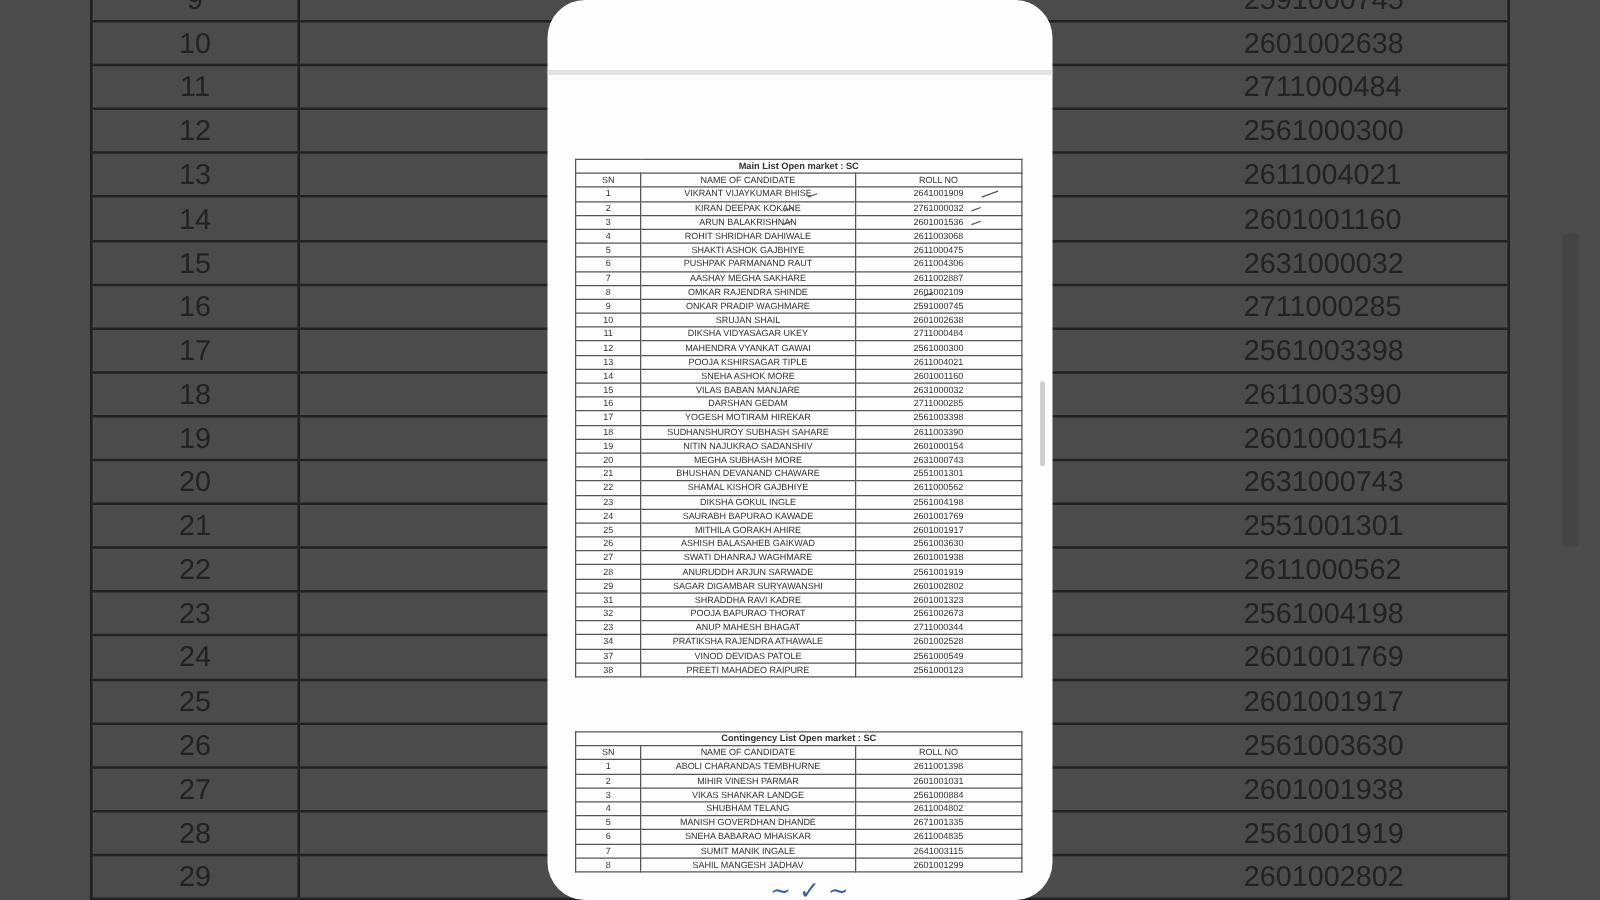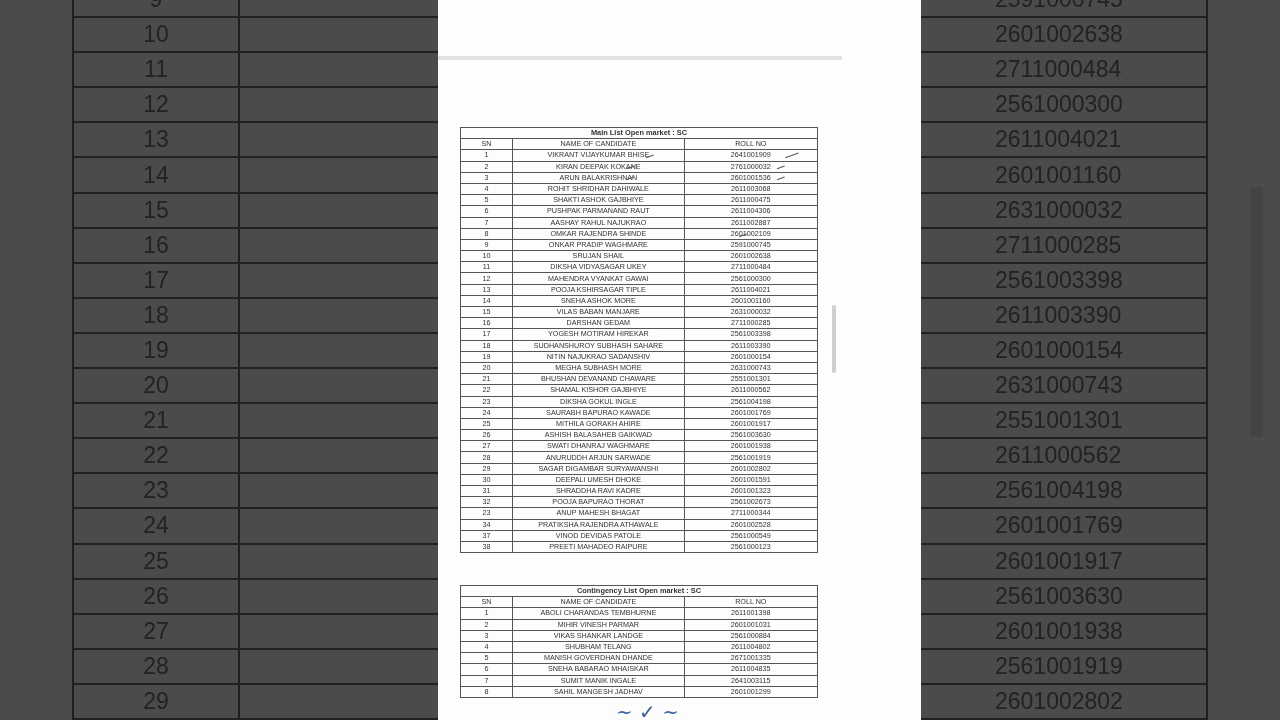--- a/index.html
+++ b/index.html
@@ -6,21 +6,21 @@
   body { width:1280px; height:720px; overflow:hidden; background:#4b4b4b; position:relative; font-family:"Liberation Sans", sans-serif; }
   .bg { position:absolute; left:0; top:0; width:1280px; height:720px; overflow:hidden; filter:blur(0.6px); }
   .bg-table { position:absolute; left:72px; top:-17px; width:1132px; border-left:2px solid #1e1e1e; border-right:2px solid #1e1e1e; }
   .bg-row { height:35.1px; box-sizing:border-box; border-bottom:2px solid #222; display:flex; align-items:center; color:#222; font-size:23px; }
   .bg-sn { width:166px; text-align:center; border-right:2px solid #1e1e1e; height:100%; display:flex; align-items:center; justify-content:center; box-sizing:border-box; }
   .bg-name { width:600px; text-align:center; white-space:nowrap; overflow:hidden; padding-left:40px; box-sizing:border-box; }
   .bg-roll { position:absolute; left:920px; }
   .bg-roll-wrap { position:relative; flex:1; height:100%; display:flex; align-items:center; }
   .bg-scroll { position:absolute; left:1250px; top:187px; width:13px; height:250px; background:#444; border-radius:3px; }
 
-  .doc { position:absolute; left:438px; top:0; width:483px; height:720px; background:#fdfdfd; overflow:hidden; }
+  .doc { position:absolute; left:438px; top:0; width:404px; height:720px; background:#fdfdfd; overflow:hidden;border-radius:30px; }
   .doc-divider { position:absolute; left:0; top:56px; width:404px; height:4px; background:#e3e3e3; }
   .doc-scroll { position:absolute; left:394px; top:305px; width:4px; height:68px; background:#cfcfcf; border-radius:2px; }
 
   table.list { position:absolute; left:22px; width:358px; border-collapse:collapse; font-size:7.2px; color:#333; table-layout:fixed; }
   table.list td, table.list th { border:1px solid #555; padding:0; height:10.2px; line-height:10px; text-align:center; font-weight:normal; white-space:nowrap; overflow:hidden; }
   table.list .title { font-weight:bold; font-size:7.4px; }
   .col-sn { width:52px; } .col-name { width:171px; } .col-roll { width:133px; }
   #main-list { top:127px; }
   #contingency-list { top:585px; }
 
@@ -229,21 +229,21 @@
           <td>SHAKTI ASHOK GAJBHIYE</td>
           <td>2611000475</td>
         </tr>
         <tr>
           <td>6</td>
           <td>PUSHPAK PARMANAND RAUT</td>
           <td>2611004306</td>
         </tr>
         <tr>
           <td>7</td>
-          <td>AASHAY RAHUL NAJUKRAO</td>
+          <td>AASHAY MEGHA SAKHARE</td>
           <td>2611002887</td>
         </tr>
         <tr>
           <td>8</td>
           <td>OMKAR RAJENDRA SHINDE</td>
           <td>2601002109</td>
         </tr>
         <tr>
           <td>9</td>
           <td>ONKAR PRADIP WAGHMARE</td>
@@ -341,25 +341,20 @@
         </tr>
         <tr>
           <td>28</td>
           <td>ANURUDDH ARJUN SARWADE</td>
           <td>2561001919</td>
         </tr>
         <tr>
           <td>29</td>
           <td>SAGAR DIGAMBAR SURYAWANSHI</td>
           <td>2601002802</td>
-        </tr>
-        <tr>
-          <td>30</td>
-          <td>DEEPALI UMESH DHOKE</td>
-          <td>2601001591</td>
         </tr>
         <tr>
           <td>31</td>
           <td>SHRADDHA RAVI KADRE</td>
           <td>2601001323</td>
         </tr>
         <tr>
           <td>32</td>
           <td>POOJA BAPURAO THORAT</td>
           <td>2561002673</td>

